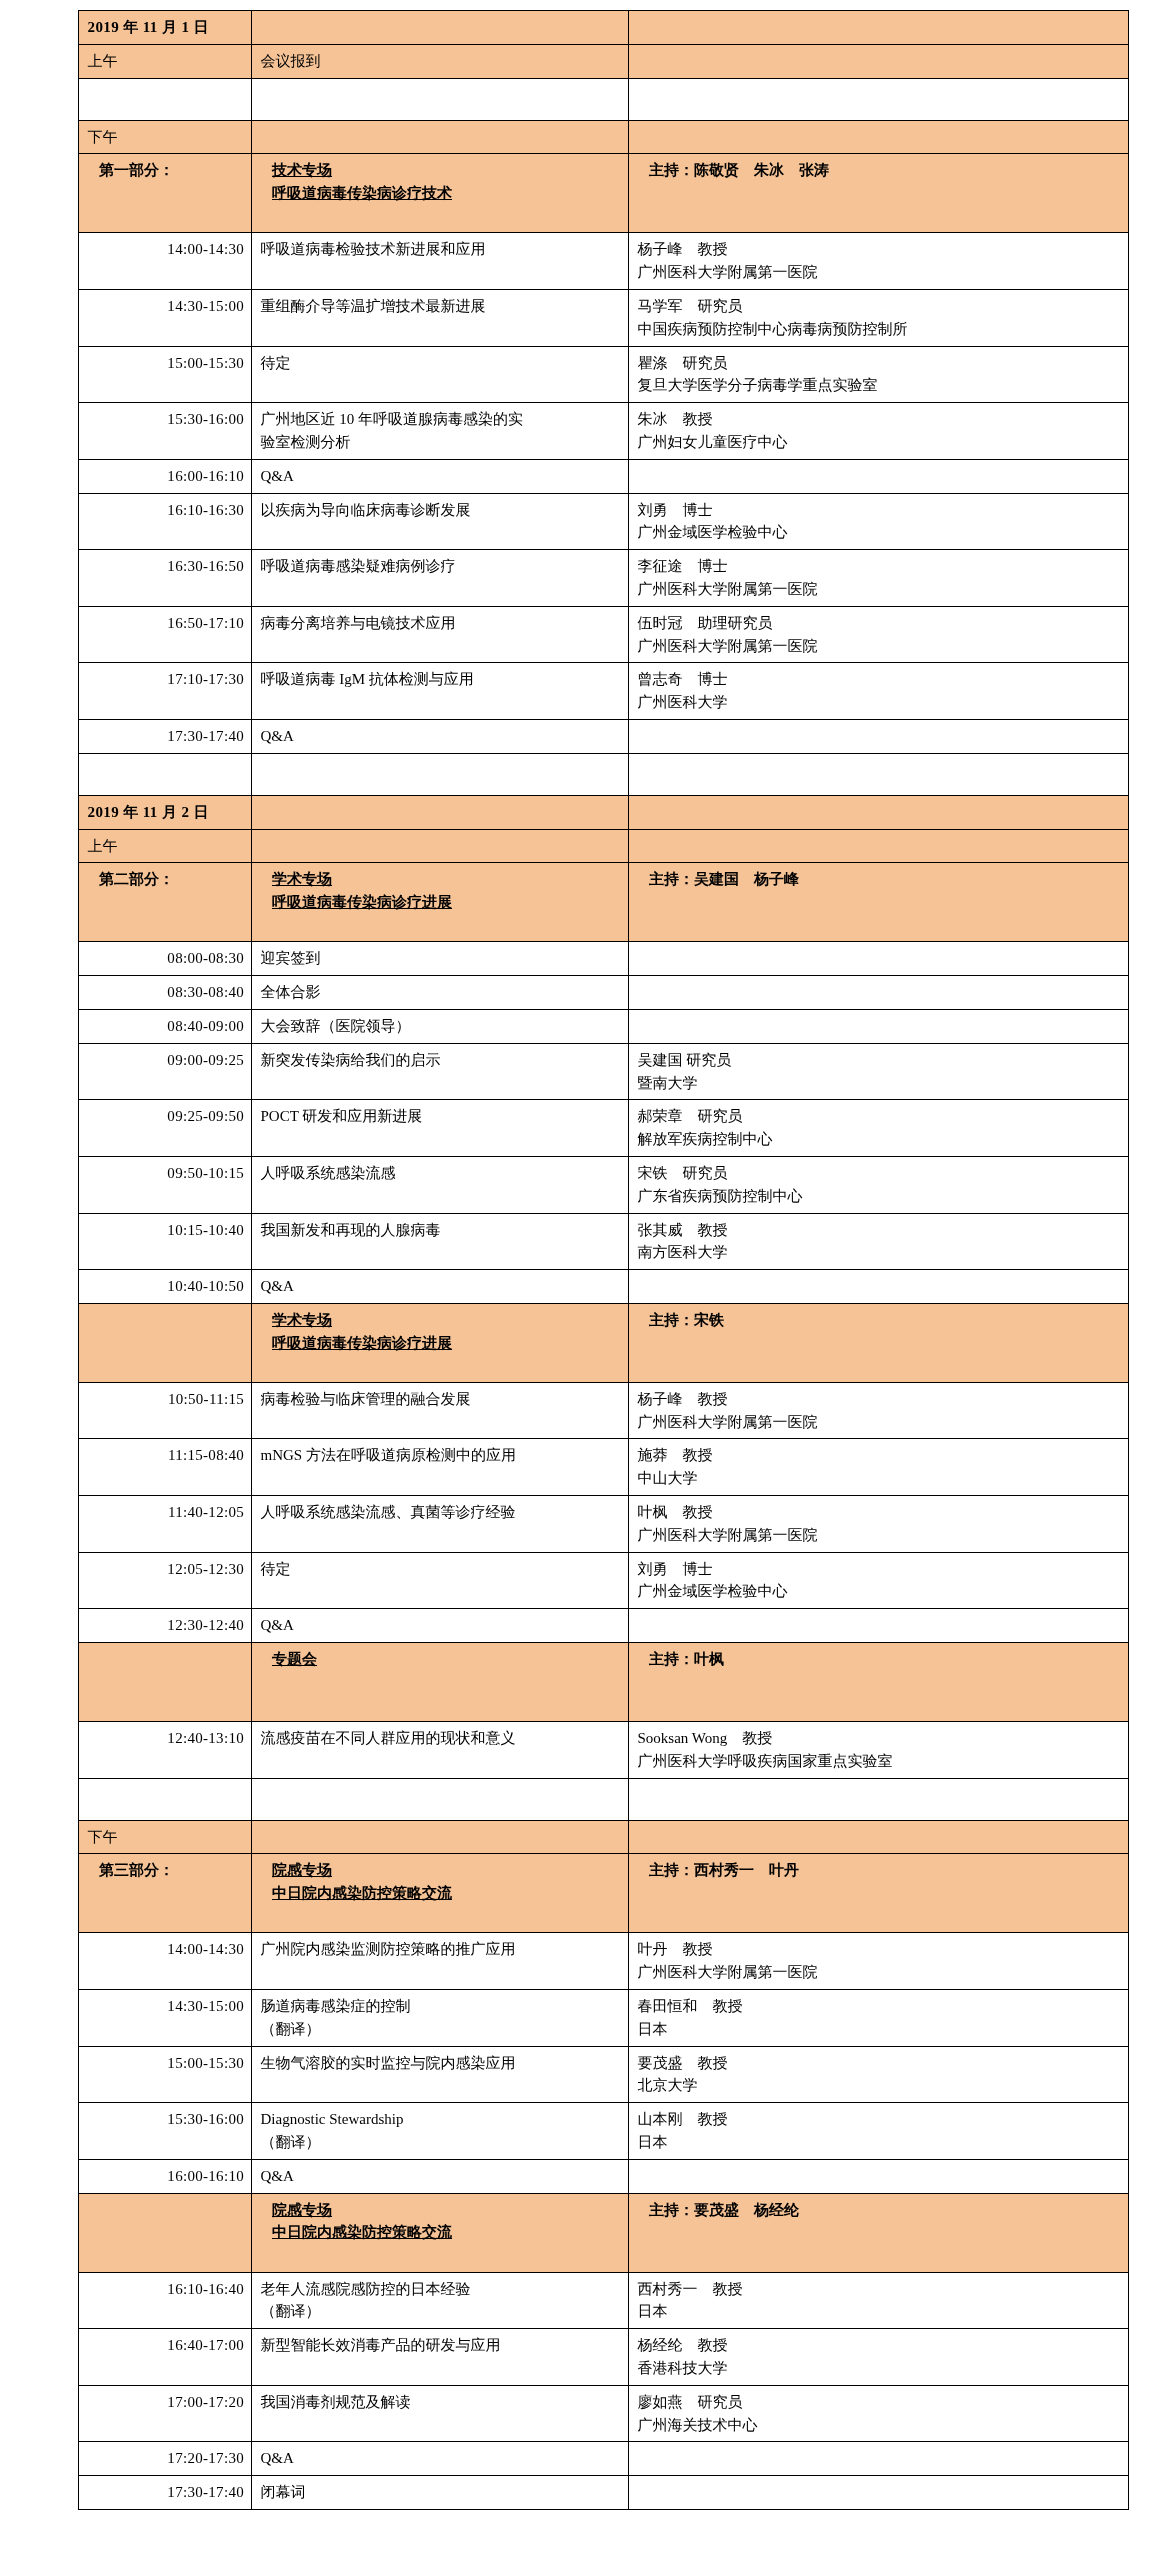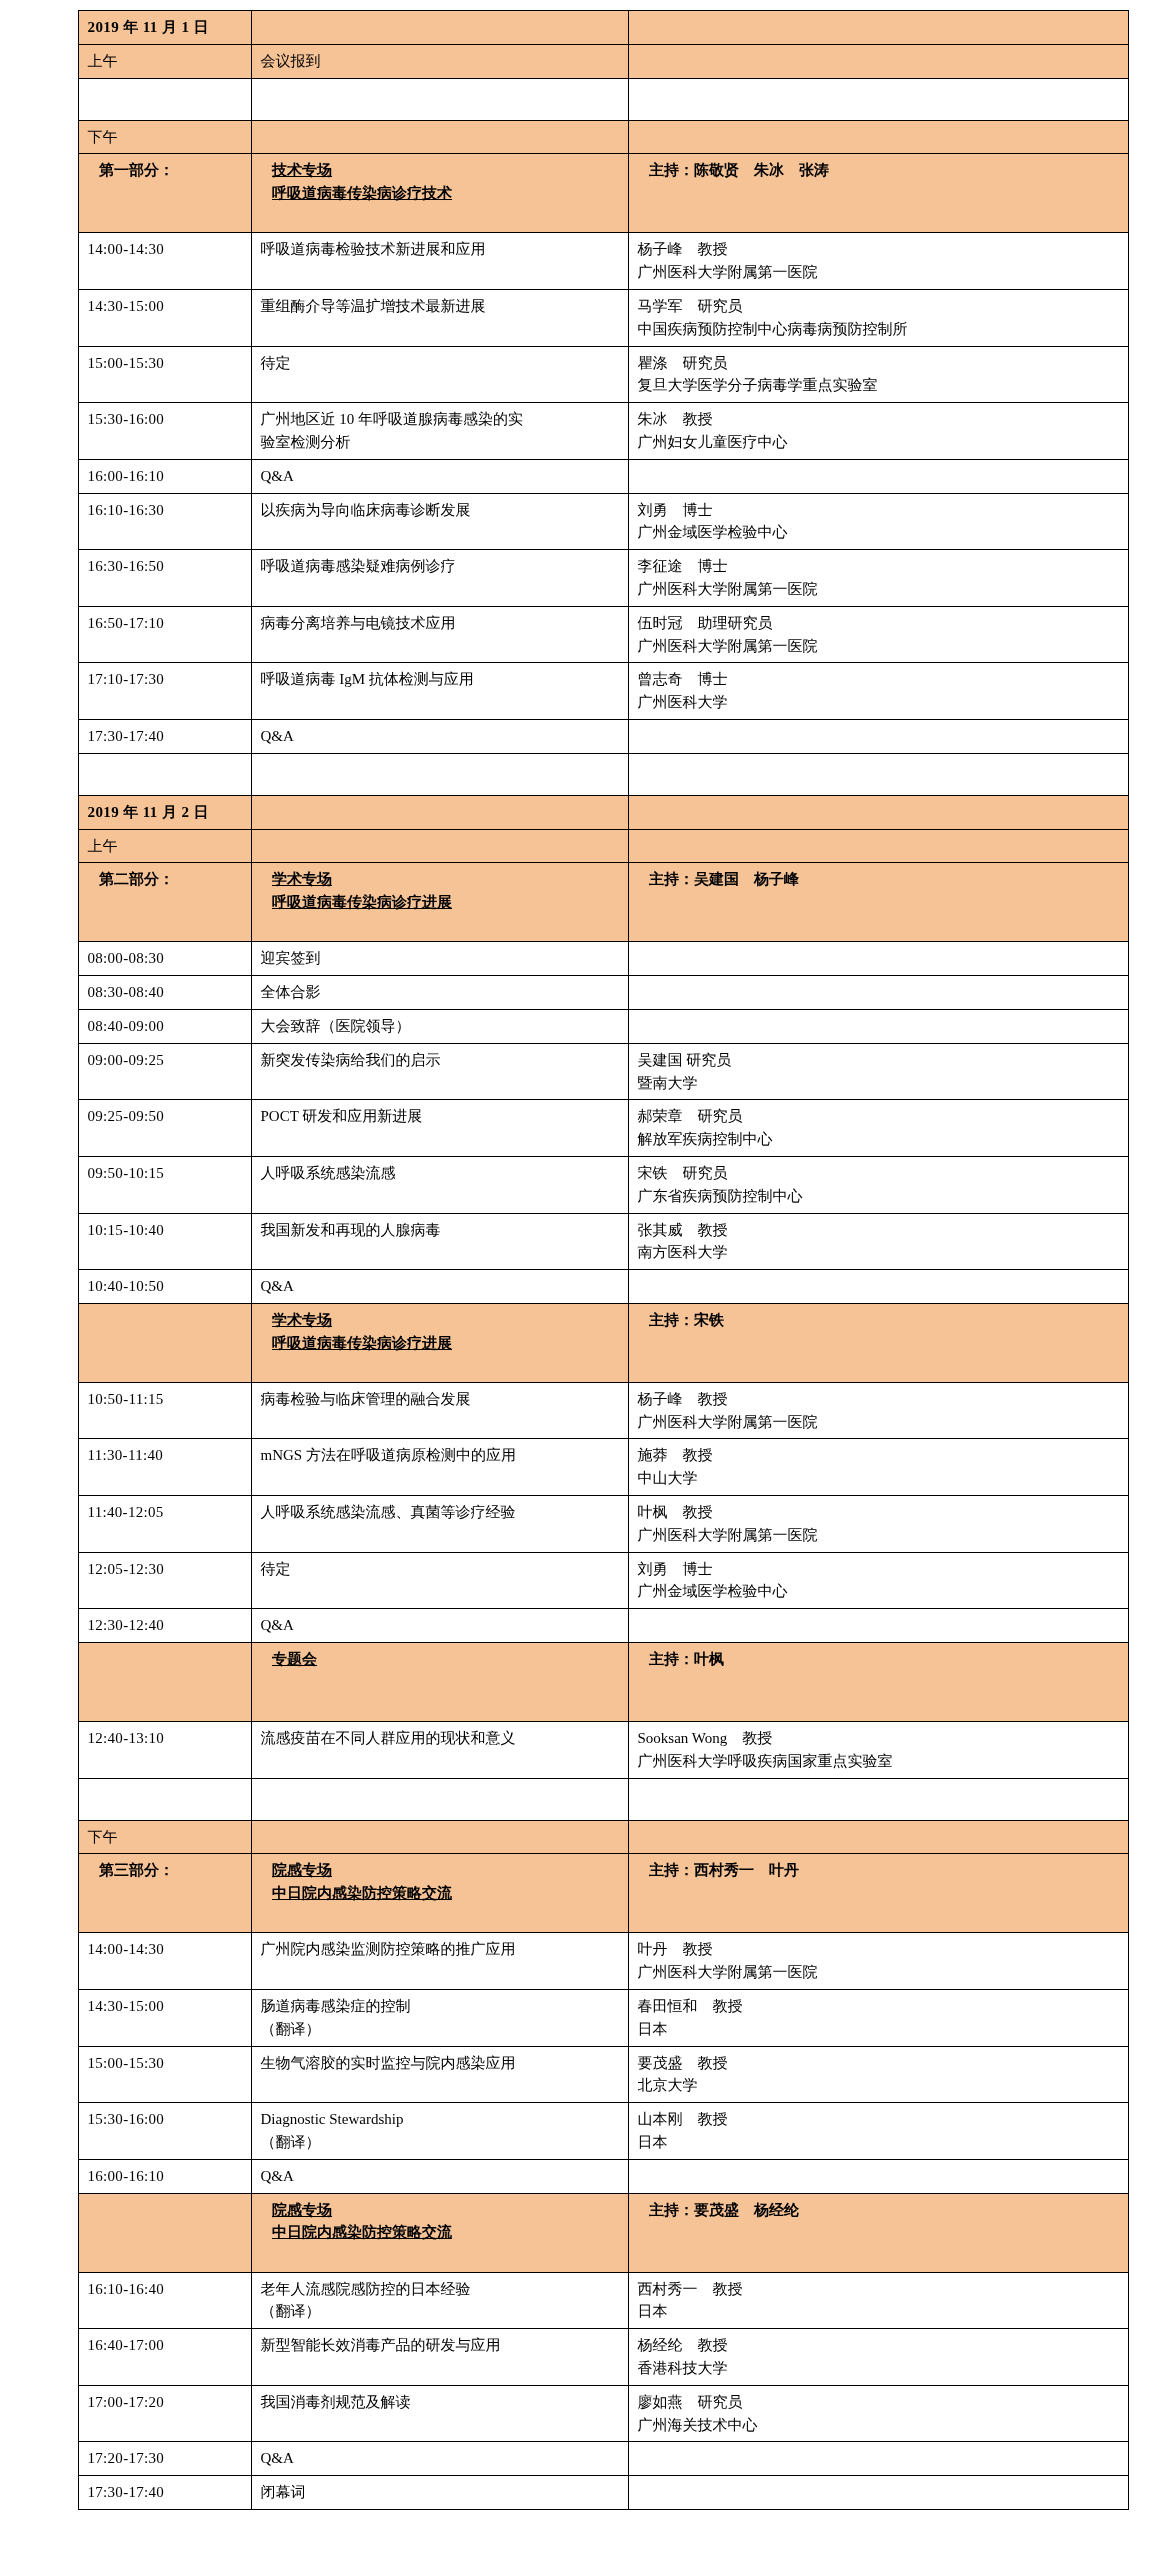--- a/index.html
+++ b/index.html
@@ -34,20 +34,21 @@
     line-height: 1.52;
     word-break: break-word;
   }
   
   tr.hl > td { background: #f5c396; }
   tr.blank > td { height: 31px; }
 
   td.time {
     white-space: nowrap;
     letter-spacing: 0.3px;
+    text-align: right;
   }
   td.empty { padding: 0; }
   td.sect-label,
   td.sect-title,
   td.sect-chair { font-weight: bold; }
 
   td.sect-title .l2 { display: block; }
   td.sect-label { vertical-align: bottom; padding-bottom: 10px; }
   td.sect-chair { vertical-align: middle; }
   td.sect-title { vertical-align: middle; text-decoration: underline; }
@@ -250,21 +251,21 @@
         </tr>
         <tr>
           <td class="time">10:50-11:15</td>
           <td>病毒检验与临床管理的融合发展</td>
           <td>
             <span class="spk-name">杨子峰　教授</span>
             <span class="spk-org">广州医科大学附属第一医院</span>
           </td>
         </tr>
         <tr>
-          <td class="time">11:30-11:40</td>
+          <td class="time">11:15-08:40</td>
           <td>mNGS 方法在呼吸道病原检测中的应用</td>
           <td>
             <span class="spk-name">施莽　教授</span>
             <span class="spk-org">中山大学</span>
           </td>
         </tr>
         <tr>
           <td class="time">11:40-12:05</td>
           <td>人呼吸系统感染流感、真菌等诊疗经验</td>
           <td>

